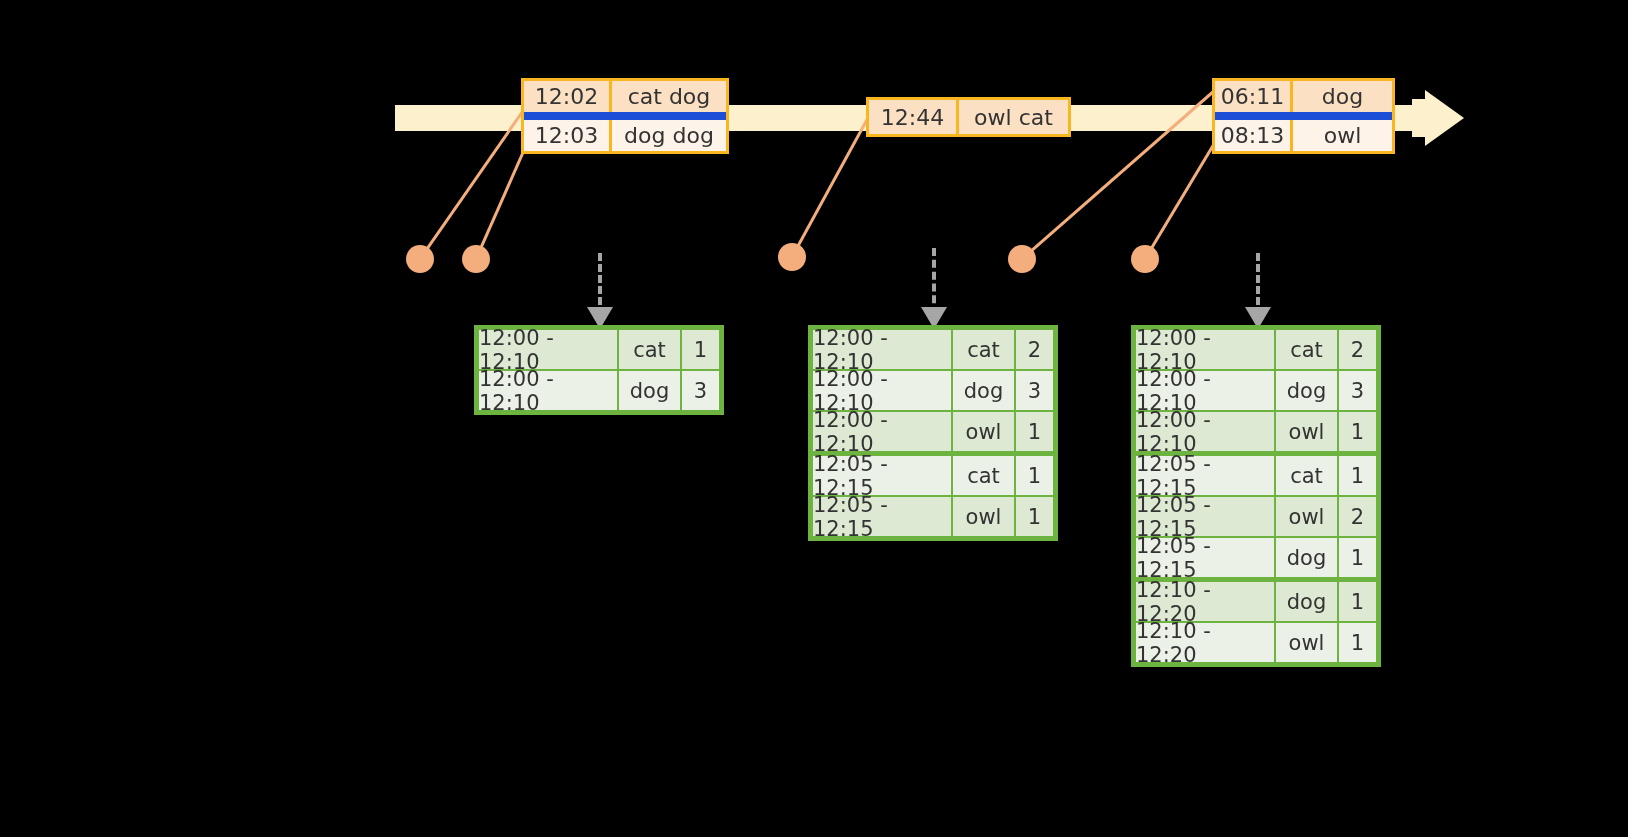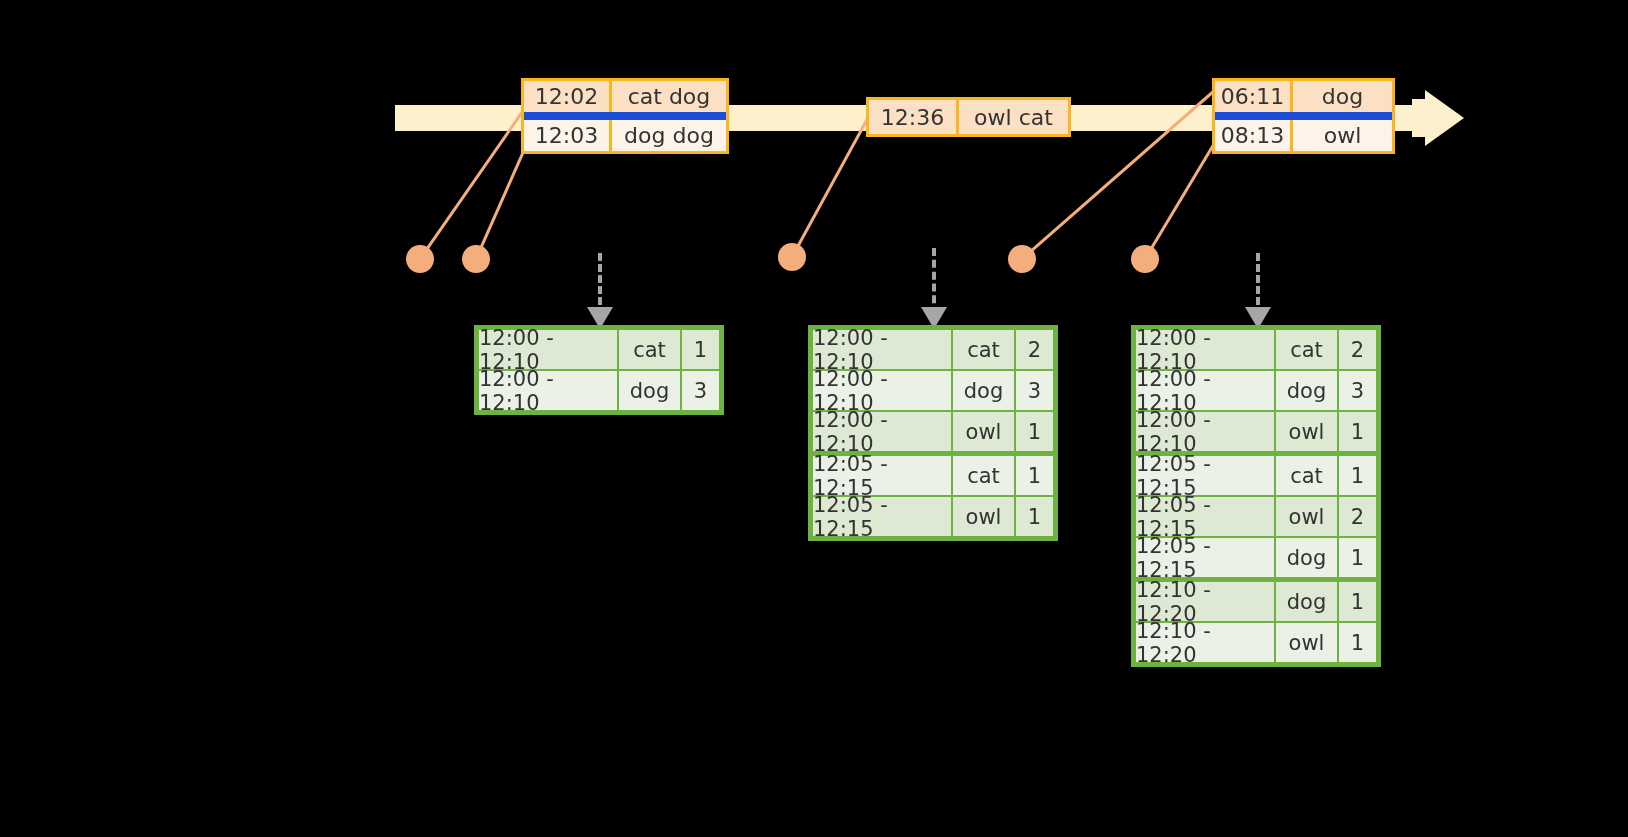--- a/index.html
+++ b/index.html
@@ -128,21 +128,21 @@
       <div class="c-val">cat dog</div>
     </div>
     <div class="row shade-b">
       <div class="c-time">12:03</div>
       <div class="c-val">dog dog</div>
     </div>
   </div>
 
   <div class="evt" id="evt2">
     <div class="row shade-a">
-      <div class="c-time">12:36</div>
+      <div class="c-time">12:44</div>
       <div class="c-val">owl cat</div>
     </div>
   </div>
 
   <div class="evt" id="evt3">
     <div class="row shade-a">
       <div class="c-time">06:11</div>
       <div class="c-val">dog</div>
     </div>
     <div class="row shade-b">

